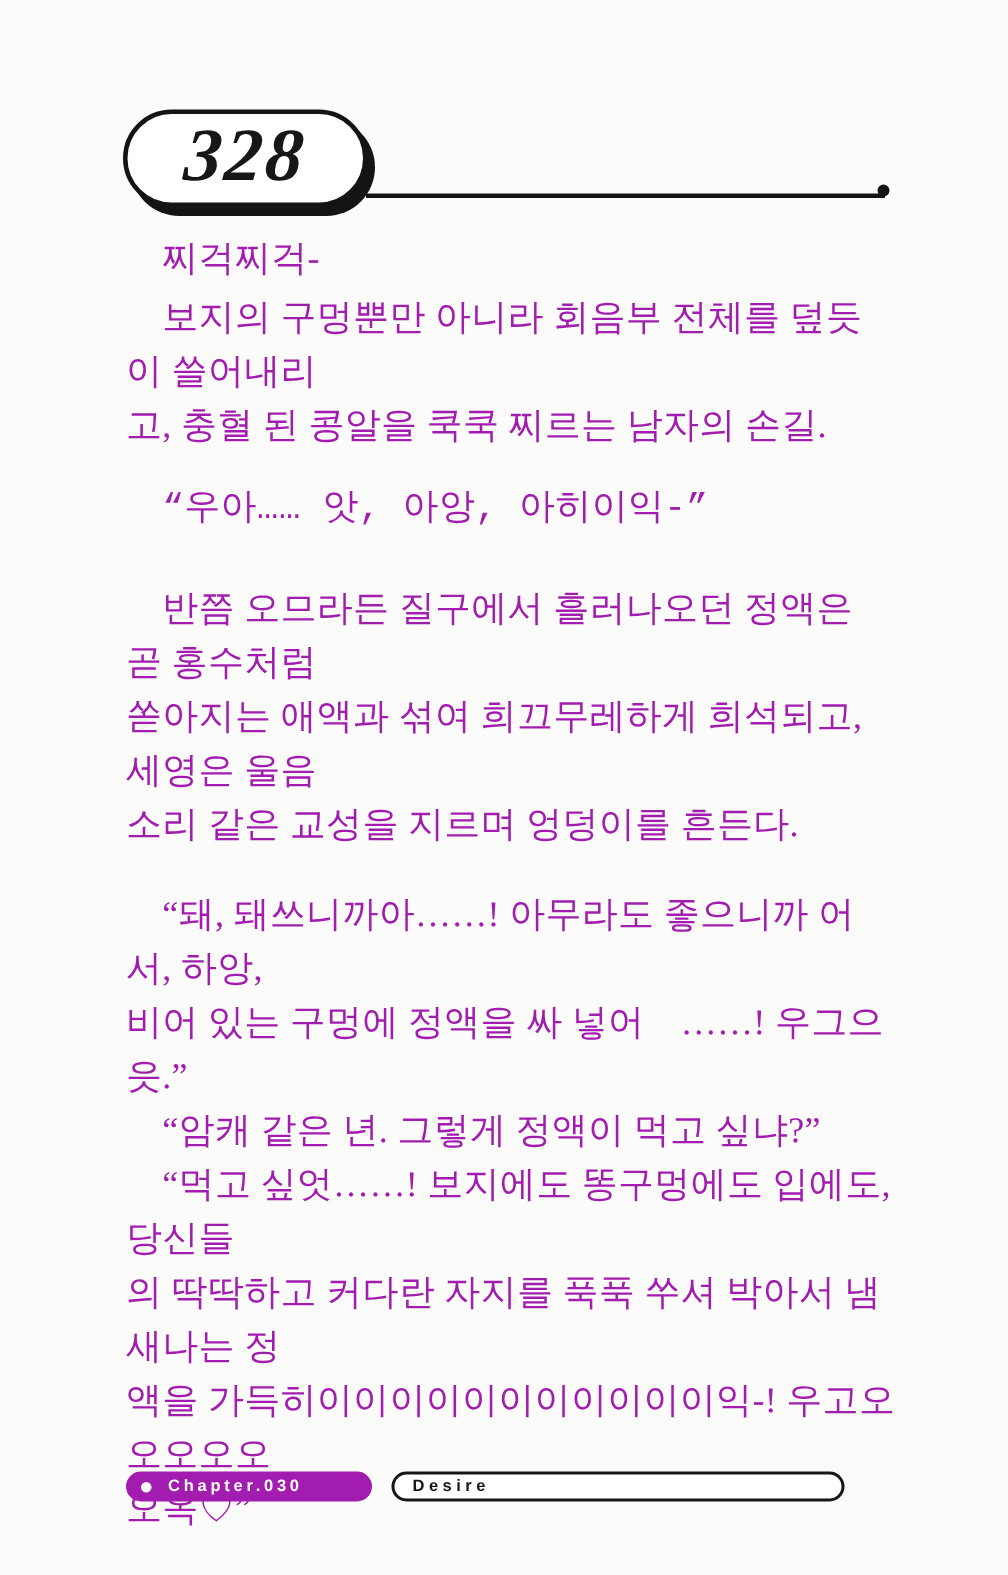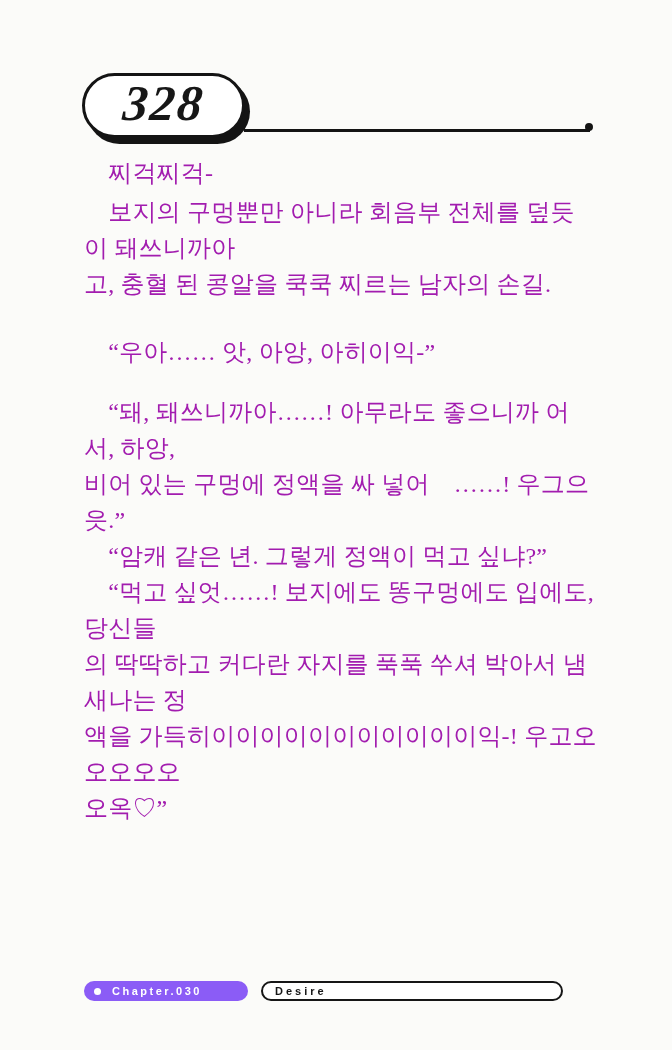--- a/index.html
+++ b/index.html
@@ -60,34 +60,34 @@
   .main p {
     white-space: pre-line;
     font-size: 24px;
     line-height: 36px;
     letter-spacing: 0.2px;
     color: #a21caf;
   }
   .sfx-line   { }
   .para-1     { margin-top: 37px; }
   .para-2     { margin-top: 3px; }
-  .quote-line { margin-top: 32px; font-size: 23px; line-height: 42px; letter-spacing: 1px; }
+  .quote-line { margin-top: 20px; font-size: 23px; line-height: 42px; letter-spacing: 1px; font-family: Liberation Mono, monospace; }
   .para-3     { margin-top: 30px; }
   .dialogue   { margin-top: 24px; }
 
   
   .footer {
     position: absolute;
     left: 84px; top: 981px;
     display: flex; align-items: center;
     gap: 13px;
   }
   .chapter-pill {
     width: 164px; height: 20px;
-    background: #8b5cf6;
+    background: #a21caf;
     border-radius: 10px;
     display: flex; align-items: center;
     padding: 0 10px;
   }
   .chapter-dot {
     width: 7px; height: 7px;
     background: #fff;
     border-radius: 50%;
     margin-right: 11px;
     flex: 0 0 auto;
@@ -123,23 +123,26 @@
 <body>
 
 <div class="page-badge">
   <span class="page-number">328</span>
 </div>
 <div class="header-rule"></div>
 <div class="header-end-dot"></div>
 
 <div class="main">
   <p class="sfx-line">　찌걱찌걱-</p>
-  <p class="para-2">　보지의 구멍뿐만 아니라 회음부 전체를 덮듯이 돼쓰니까아
+  <p class="para-2">　보지의 구멍뿐만 아니라 회음부 전체를 덮듯이 쓸어내리
 고, 충혈 된 콩알을 쿡쿡 찌르는 남자의 손길.</p>
   <p class="quote-line">　“우아…… 앗, 아앙, 아히이익-”</p>
+  <p class="para-3">　반쯤 오므라든 질구에서 흘러나오던 정액은 곧 홍수처럼
+쏟아지는 애액과 섞여 희끄무레하게 희석되고, 세영은 울음
+소리 같은 교성을 지르며 엉덩이를 흔든다.</p>
   <p class="dialogue">　“돼, 돼쓰니까아……! 아무라도 좋으니까 어서, 하앙,
 비어 있는 구멍에 정액을 싸 넣어　……! 우그으읏.”
 　“암캐 같은 년. 그렇게 정액이 먹고 싶냐?”
 　“먹고 싶엇……! 보지에도 똥구멍에도 입에도, 당신들
 의 딱딱하고 커다란 자지를 푹푹 쑤셔 박아서 냄새나는 정
 액을 가득히이이이이이이이이이이이익-! 우고오오오오오
 오옥♡”</p>
 </div>
 
 <div class="footer">

